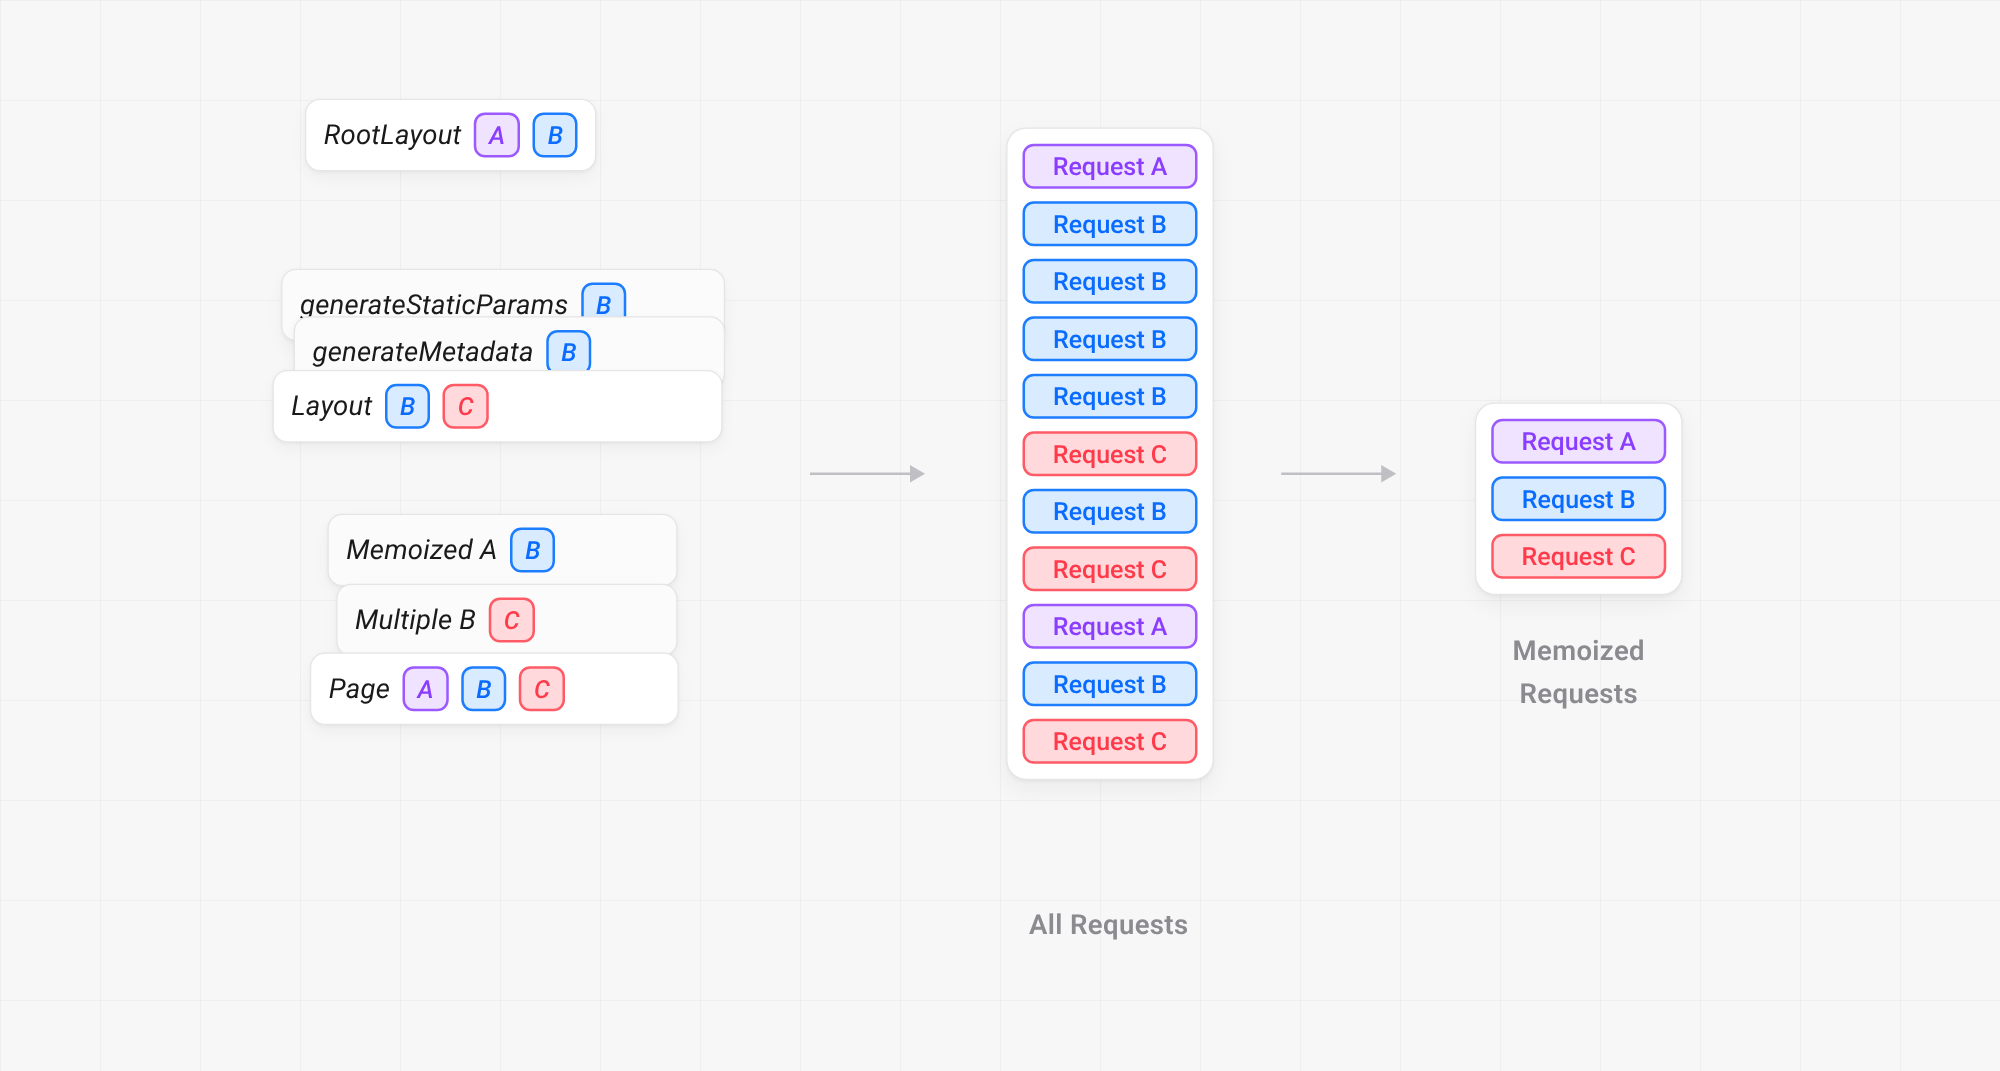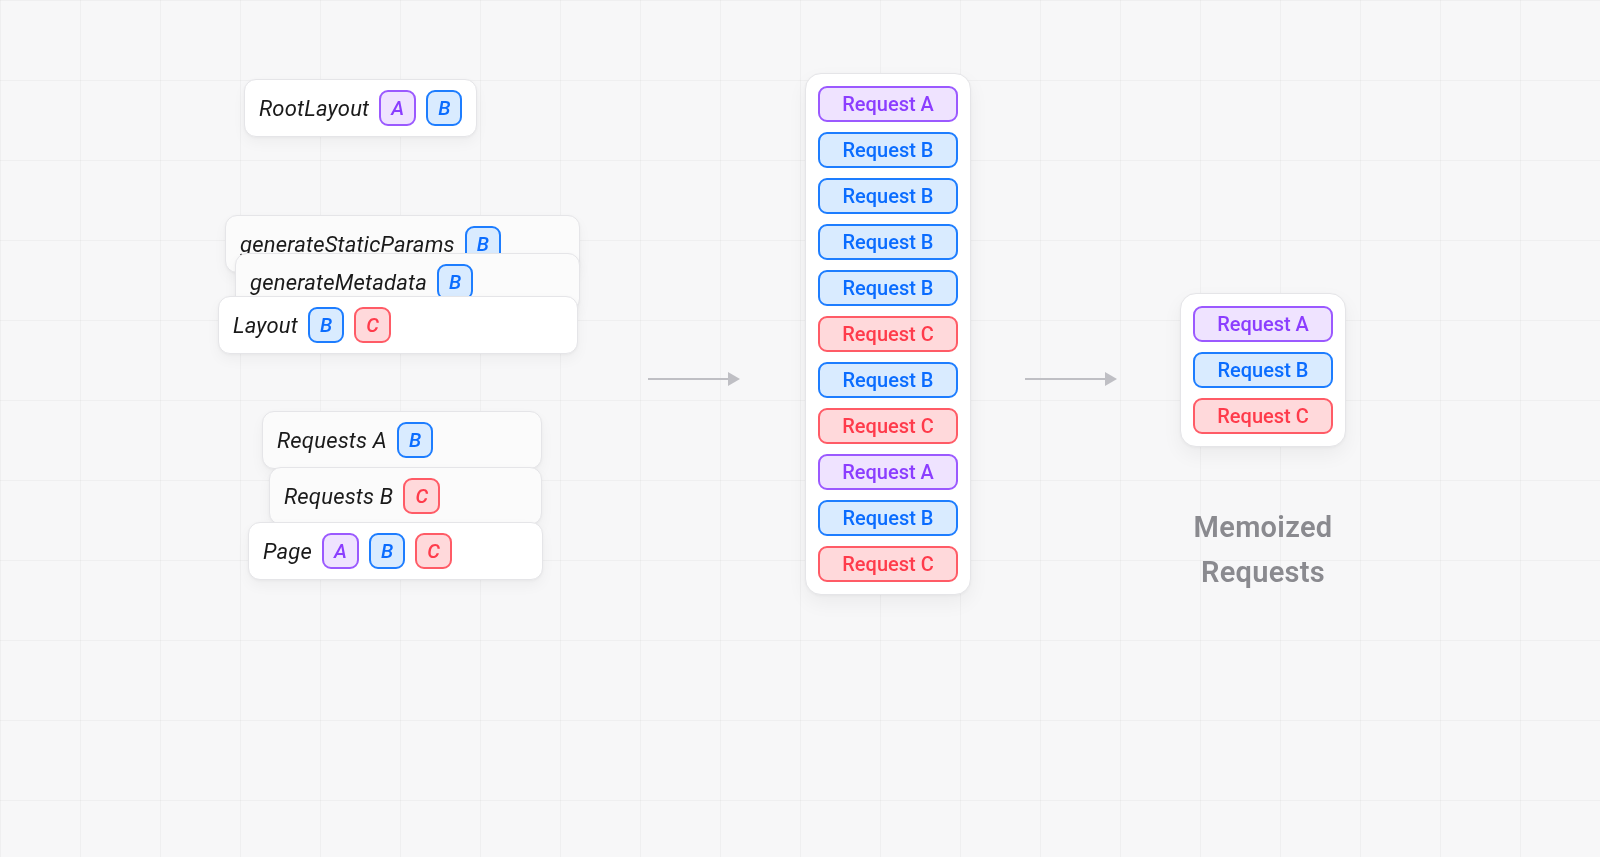--- a/index.html
+++ b/index.html
@@ -67,29 +67,30 @@
   .panel {
     position: absolute;
     background: #ffffff;
     border: 1px solid #e5e5e8;
     border-radius: 16px;
     box-shadow: 0 1px 3px rgba(0,0,0,0.04), 0 8px 20px rgba(0,0,0,0.05);
     padding: 12px;
     display: flex;
     flex-direction: column;
     gap: 10px;
+    margin-top: 29px;
   }
   .panel .pill { width: 140px; justify-content: center; }
 
   
   .caption {
     position: absolute;
     color: #8a8a8f;
     font-weight: 600;
-    font-size: 29px;
+    font-size: 22px;
     text-align: center;
     line-height: 1.55;
     letter-spacing: 0.3px;
   }
 
   
   .arrow {
     position: absolute;
     width: 90px;
     height: 2px;
@@ -127,25 +128,25 @@
     <span class="label">generateMetadata</span>
     <span class="pill B">B</span>
   </div>
   <div class="card" style="left:218px; top:296px; width:360px; z-index:3;">
     <span class="label">Layout</span>
     <span class="pill B">B</span>
     <span class="pill C">C</span>
   </div>
 
   <div class="card faded" style="left:262px; top:411px; width:280px; z-index:1;">
-    <span class="label">Requests A</span>
+    <span class="label">Memoized A</span>
     <span class="pill B">B</span>
   </div>
   <div class="card faded" style="left:269px; top:467px; width:273px; z-index:2;">
-    <span class="label">Requests B</span>
+    <span class="label">Multiple B</span>
     <span class="pill C">C</span>
   </div>
   <div class="card" style="left:248px; top:522px; width:295px; z-index:3;">
     <span class="label">Page</span>
     <span class="pill A">A</span>
     <span class="pill B">B</span>
     <span class="pill C">C</span>
   </div>
 
 
@@ -158,20 +159,23 @@
     <span class="pill B">Request B</span>
     <span class="pill B">Request B</span>
     <span class="pill C">Request C</span>
     <span class="pill B">Request B</span>
     <span class="pill C">Request C</span>
     <span class="pill A">Request A</span>
     <span class="pill B">Request B</span>
     <span class="pill C">Request C</span>
   </div>
 
+  <div class="caption" style="left:802px; top:724px; width:170px;">
+    <span>All  Requests</span>
+  </div>
 
   <div class="arrow" style="left:1025px; top:378px;"></div>
 
   <div class="panel" style="left:1180px; top:293px;">
     <span class="pill A">Request A</span>
     <span class="pill B">Request B</span>
     <span class="pill C">Request C</span>
   </div>
 
   <div class="caption" style="left:1188px; top:505px; width:150px;">

